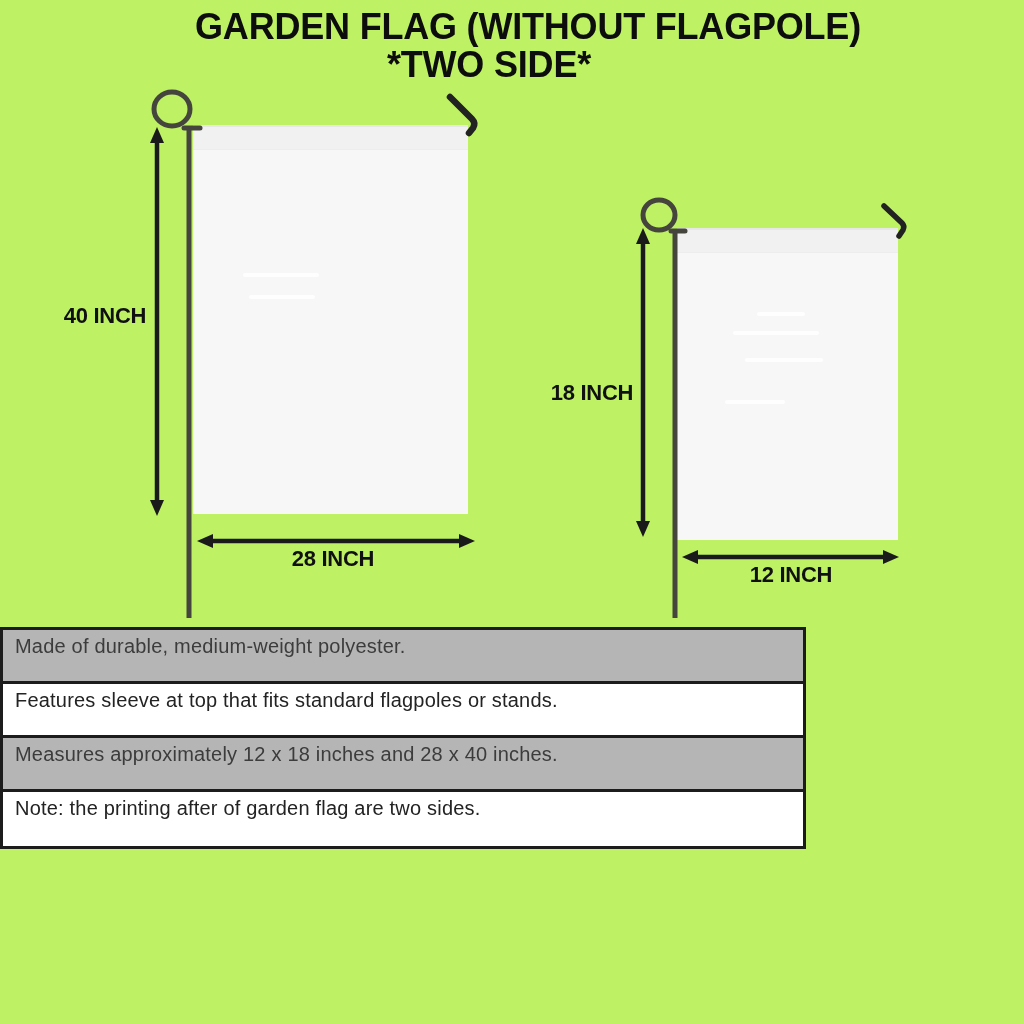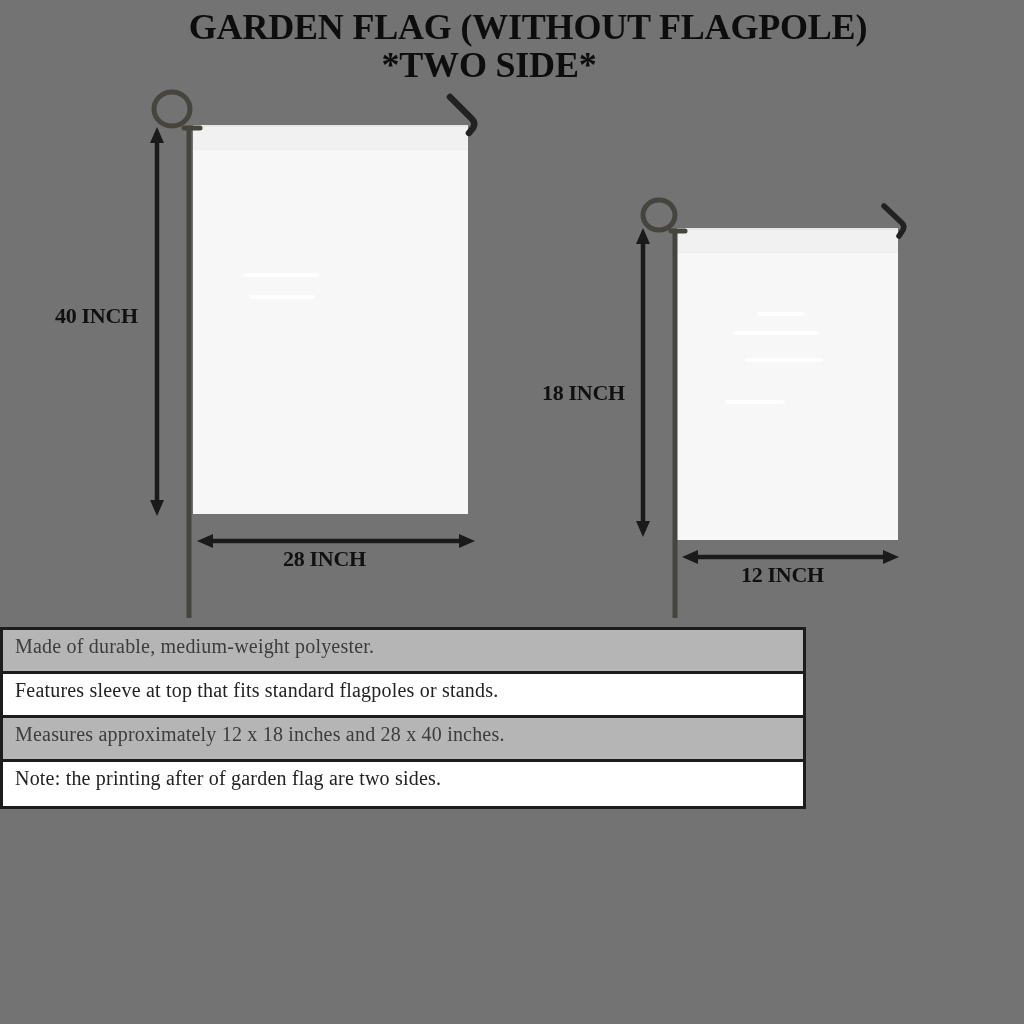--- a/index.html
+++ b/index.html
@@ -1,43 +1,43 @@
 <!DOCTYPE html>
 <html><head>
 <meta charset="utf-8">
 <style>
   html,body{margin:0;padding:0;background:#ffffff;}
   .canvas{
-    position:relative;width:1024px;height:1024px;background:#737373;
-    font-family:Liberation Serif, serif;overflow:hidden;
+    position:relative;width:1024px;height:1024px;background:#bef264;
+    font-family:Liberation Sans, sans-serif;overflow:hidden;
   }
   
   .title-line{position:absolute;text-align:center;font-weight:800;color:#0d0d0d;white-space:nowrap;}
   .title-line.l1{top:6px;left:16px;width:1024px;font-size:36px;letter-spacing:-0.2px;}
   .title-line.l2{top:44px;left:-23px;width:1024px;font-size:36px;letter-spacing:-0.2px;}
   
   .flag{position:absolute;background:#f7f7f7;}
   .flag.large{left:193px;top:125px;width:275px;height:389px;}
   .flag.small{left:677px;top:228px;width:221px;height:312px;}
   .sleeve{position:absolute;left:0;top:0;right:0;height:22px;background:#f1f1f1;
           border-top:2px solid #e7e7e7;border-bottom:1px solid #ededed;}
   .crease{position:absolute;height:4px;border-radius:2px;background:rgba(255,255,255,0.85);}
   
   .overlay{position:absolute;left:0;top:0;pointer-events:none;}
   
-  .dim{position:absolute;width:100px;font-weight:700;font-size:22px;
+  .dim{position:absolute;width:100px;text-align:center;font-weight:700;font-size:22px;
        color:#101010;letter-spacing:-0.3px;white-space:nowrap;}
   .dim.h40{left:55px;top:303px;}
   .dim.w28{left:283px;top:546px;}
   .dim.h18{left:542px;top:351px;margin-top:29px;}
   .dim.w12{left:741px;top:562px;}
   
   .features{position:absolute;left:0;top:627px;width:800px;background:#ffffff;
             border:3px solid #1c1c1c;box-sizing:content-box;}
-  .feature-row{height:44px;box-sizing:border-box;border-bottom:3px solid #1c1c1c;
+  .feature-row{height:54px;box-sizing:border-box;border-bottom:3px solid #1c1c1c;
                padding:5px 8px 0 12px;font-size:20px;letter-spacing:0.2px;white-space:nowrap;overflow:hidden;}
   .feature-row:last-child{border-bottom:none;}
   .feature-row:nth-child(odd){background:#b5b5b5;color:#3c3c3c;}
   .feature-row:nth-child(even){background:#ffffff;color:#232323;}
 </style>
 </head>
 <body>
 
 <div class="canvas">
 

